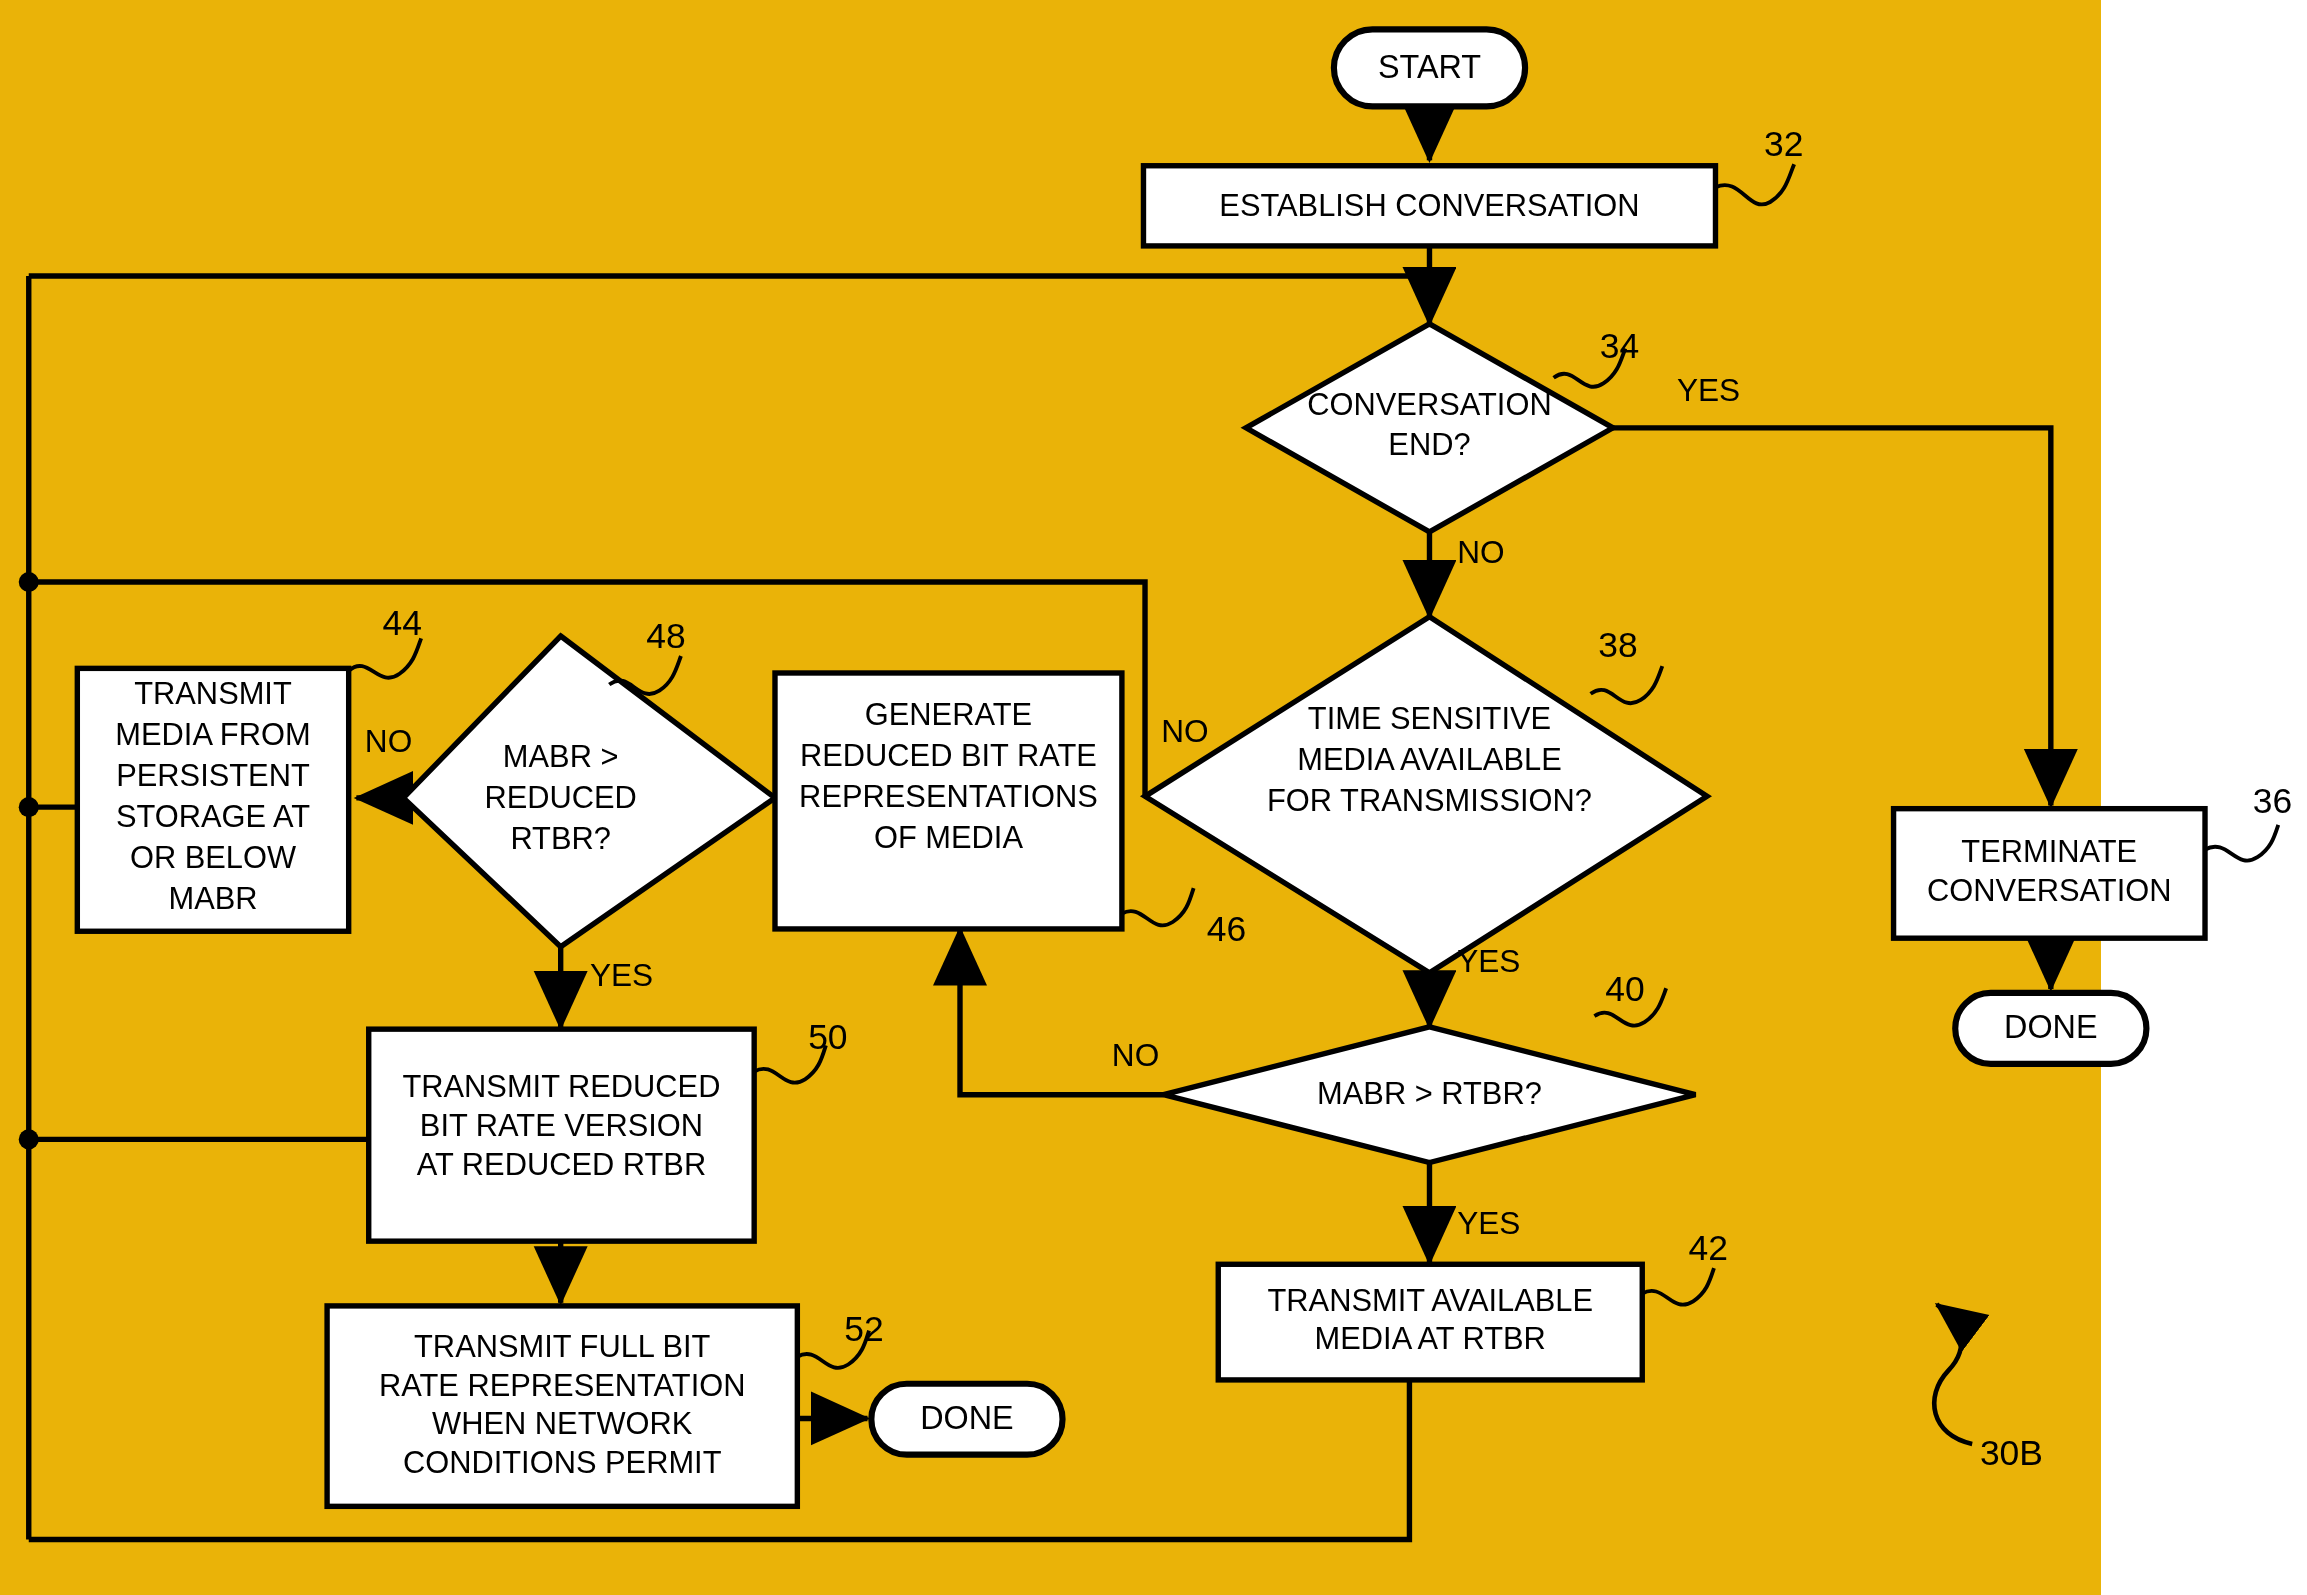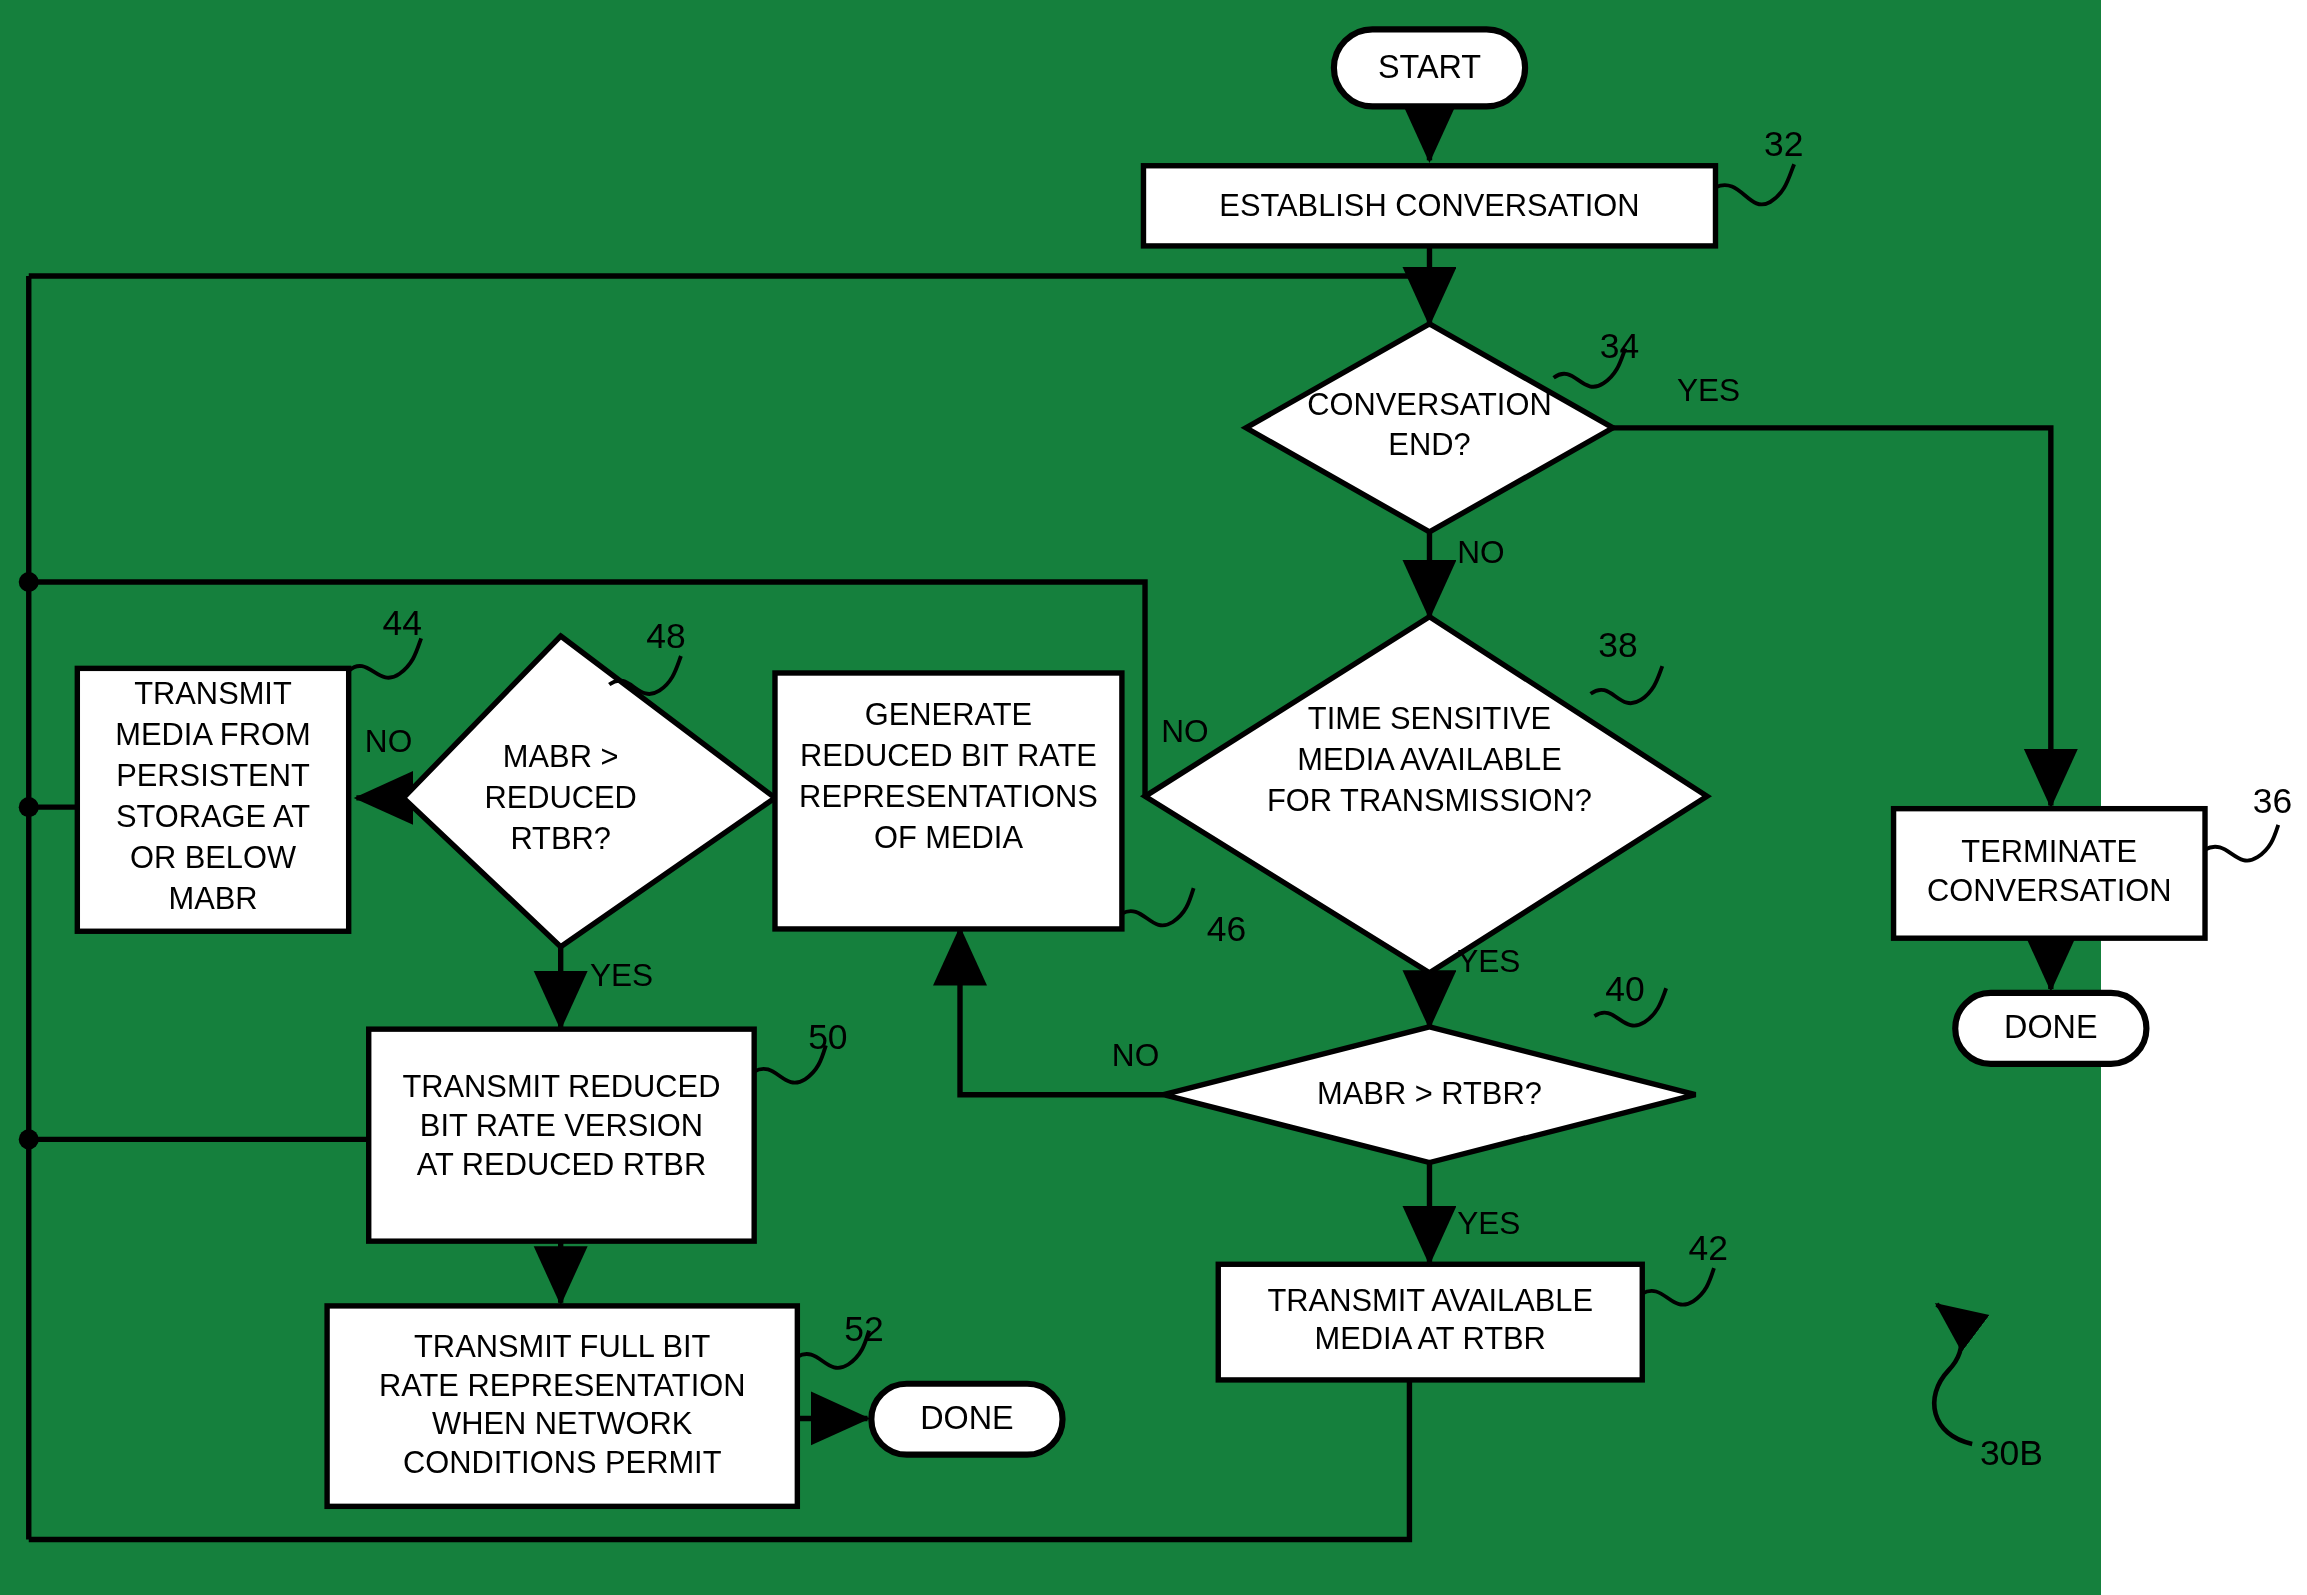--- a/index.html
+++ b/index.html
@@ -11,21 +11,21 @@
   body {
     width: 2307px;
     height: 1595px;
     font-family: "Liberation Sans", sans-serif;
     overflow: hidden;
   }
   #figure-root {
     position: relative;
     width: 2101px;
     height: 1595px;
-    background: #15803d;
+    background: #eab308;
   }
   svg#flow {
     display: block;
     width: 2307px;
     height: 1595px;
   }
   .shape {
     fill: #ffffff;
     stroke: #000000;
     stroke-width: 7;

